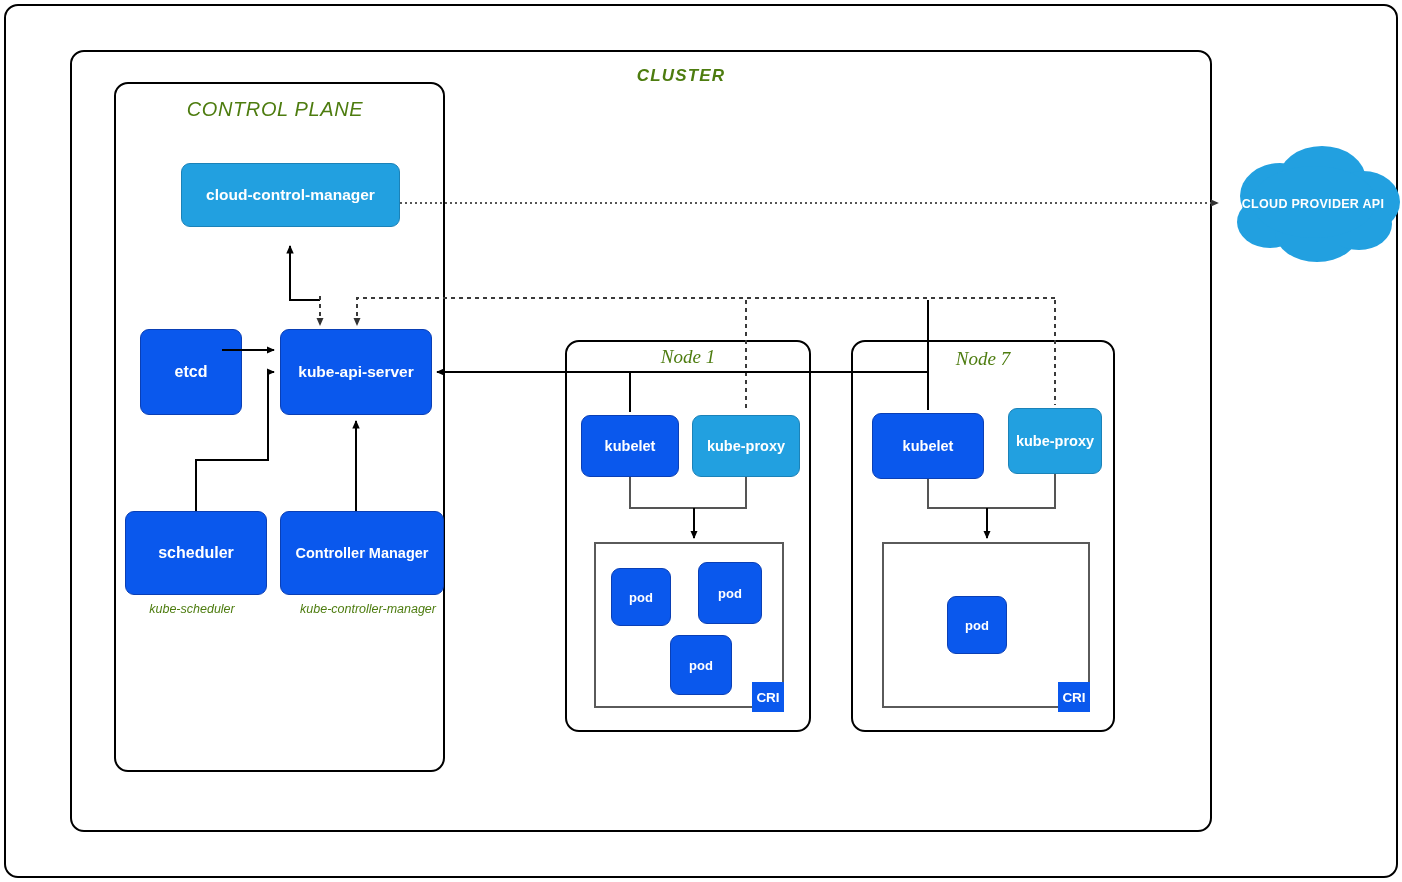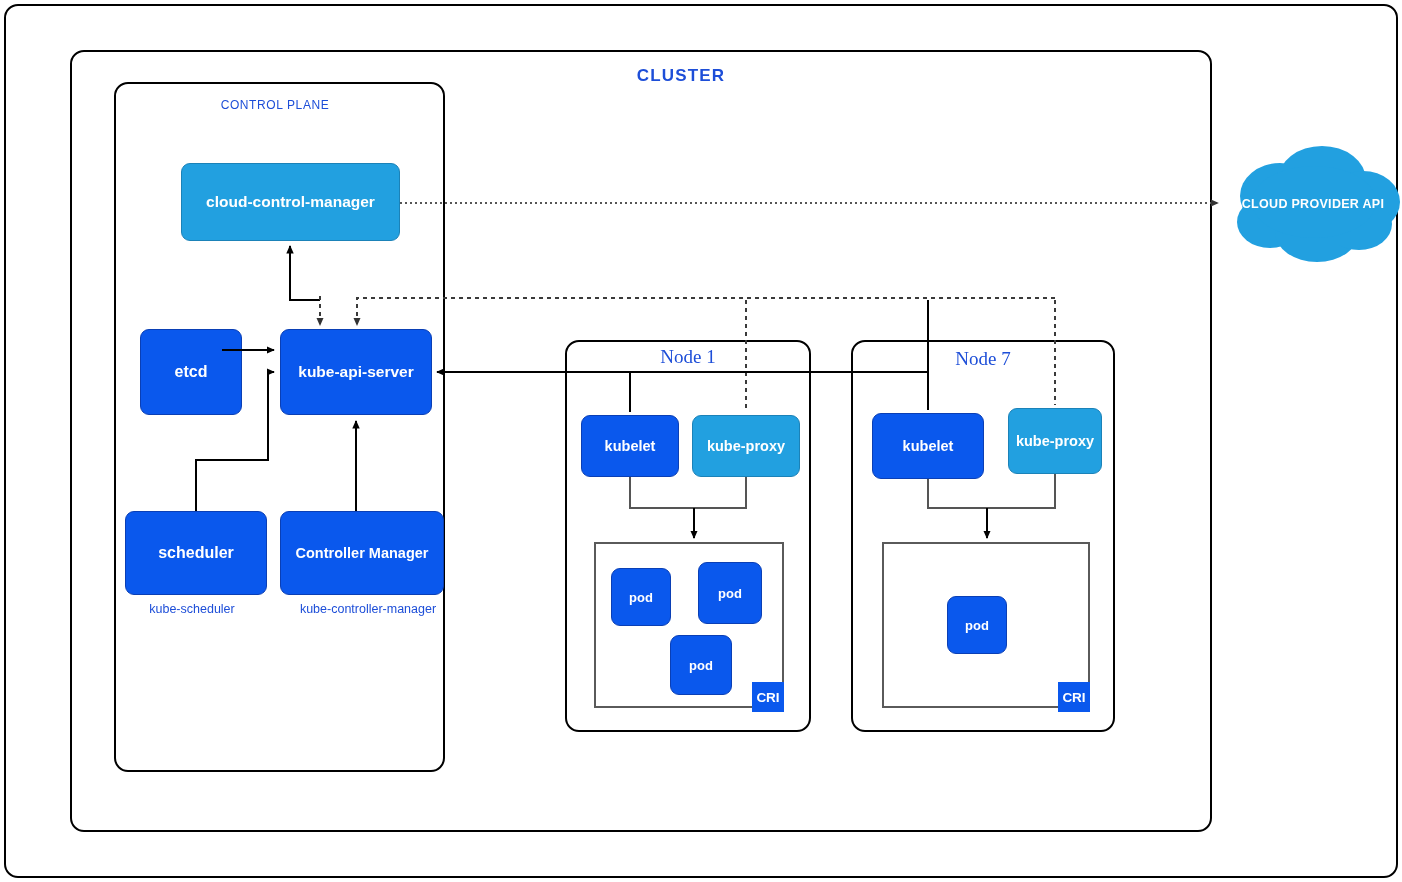--- a/index.html
+++ b/index.html
@@ -11,24 +11,24 @@
   .frame-gray{position:absolute;border:2px solid #5a5a5a;box-sizing:border-box;background:transparent;}
 
   
   .box{position:absolute;box-sizing:border-box;display:flex;align-items:center;justify-content:center;
        text-align:center;color:#fff;font-weight:bold;border-radius:9px;}
   .box.dark{background:#0a58ed;border:1px solid #0a3fb5;}
   .box.light{background:#22a0e0;border:1px solid #1b82b8;}
   .box.flat{border-radius:0;}
 
   
-  .label{position:absolute;color:#1d4ed8;white-space:nowrap;}
+  .label{position:absolute;color:#4d7c0f;white-space:nowrap;font-style:italic;}
   .label.center{transform:translateX(-50%);}
   .title-cluster{font-size:17px;font-weight:bold;letter-spacing:1.2px;}
-  .title-plane{font-size:12px;letter-spacing:.6px;}
+  .title-plane{font-size:20px;letter-spacing:.6px;}
   .title-node{font-family:"Liberation Serif",serif;font-size:19px;}
   .caption{font-size:12.5px;}
 
   
   #wires{position:absolute;left:0;top:0;width:1402px;height:882px;pointer-events:none;}
   .solid{fill:none;stroke:#000;stroke-width:2;}
   .dashed{fill:none;stroke:#3a3a3a;stroke-width:2;stroke-dasharray:4 4;}
   .dotted{fill:none;stroke:#555;stroke-width:2;stroke-dasharray:2 3;}
   .gray{fill:none;stroke:#555;stroke-width:2;}
 
@@ -44,21 +44,21 @@
 <div id="stage">
 
   <div class="frame" style="left:4px;top:4px;width:1394px;height:874px;"></div>
 
   <div class="frame" style="left:70px;top:50px;width:1142px;height:782px;"></div>
   <div class="label center title-cluster" style="left:681px;top:66px;">CLUSTER</div>
 
   <div class="frame" style="left:114px;top:82px;width:331px;height:690px;"></div>
   <div class="label center title-plane" style="left:275px;top:98px;">CONTROL PLANE</div>
 
-  <div class="box light" style="left:181px;top:163px;width:219px;height:78px;font-size:15.5px;">cloud-control-manager</div>
+  <div class="box light" style="left:181px;top:163px;width:219px;height:64px;font-size:15.5px;">cloud-control-manager</div>
 
   <div class="box dark" style="left:140px;top:329px;width:102px;height:86px;font-size:16px;">etcd</div>
 
   <div class="box dark" style="left:280px;top:329px;width:152px;height:86px;font-size:15.5px;">kube-api-server</div>
 
   <div class="box dark" style="left:125px;top:511px;width:142px;height:84px;font-size:16px;">scheduler</div>
   <div class="label center caption" style="left:192px;top:602px;">kube-scheduler</div>
 
   <div class="box dark" style="left:280px;top:511px;width:164px;height:84px;font-size:14.5px;">Controller Manager</div>
   <div class="label center caption" style="left:356px;top:602px;padding-left:24px;">kube-controller-manager</div>

